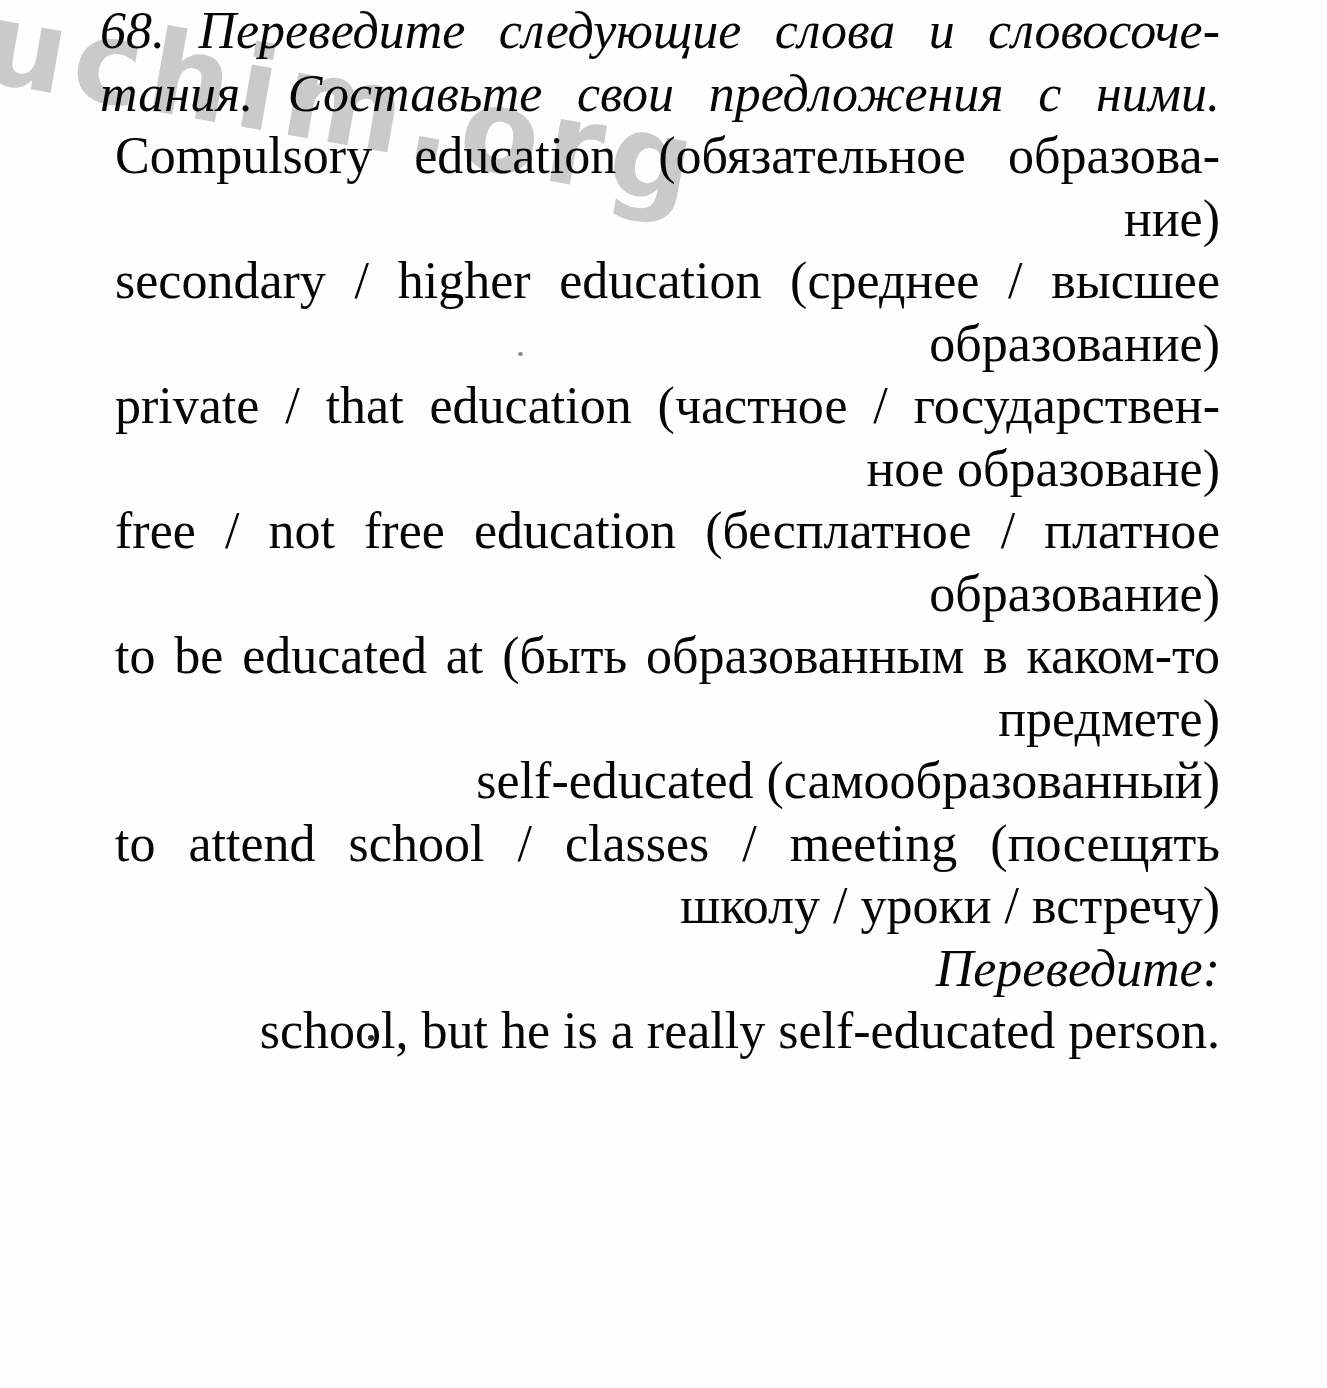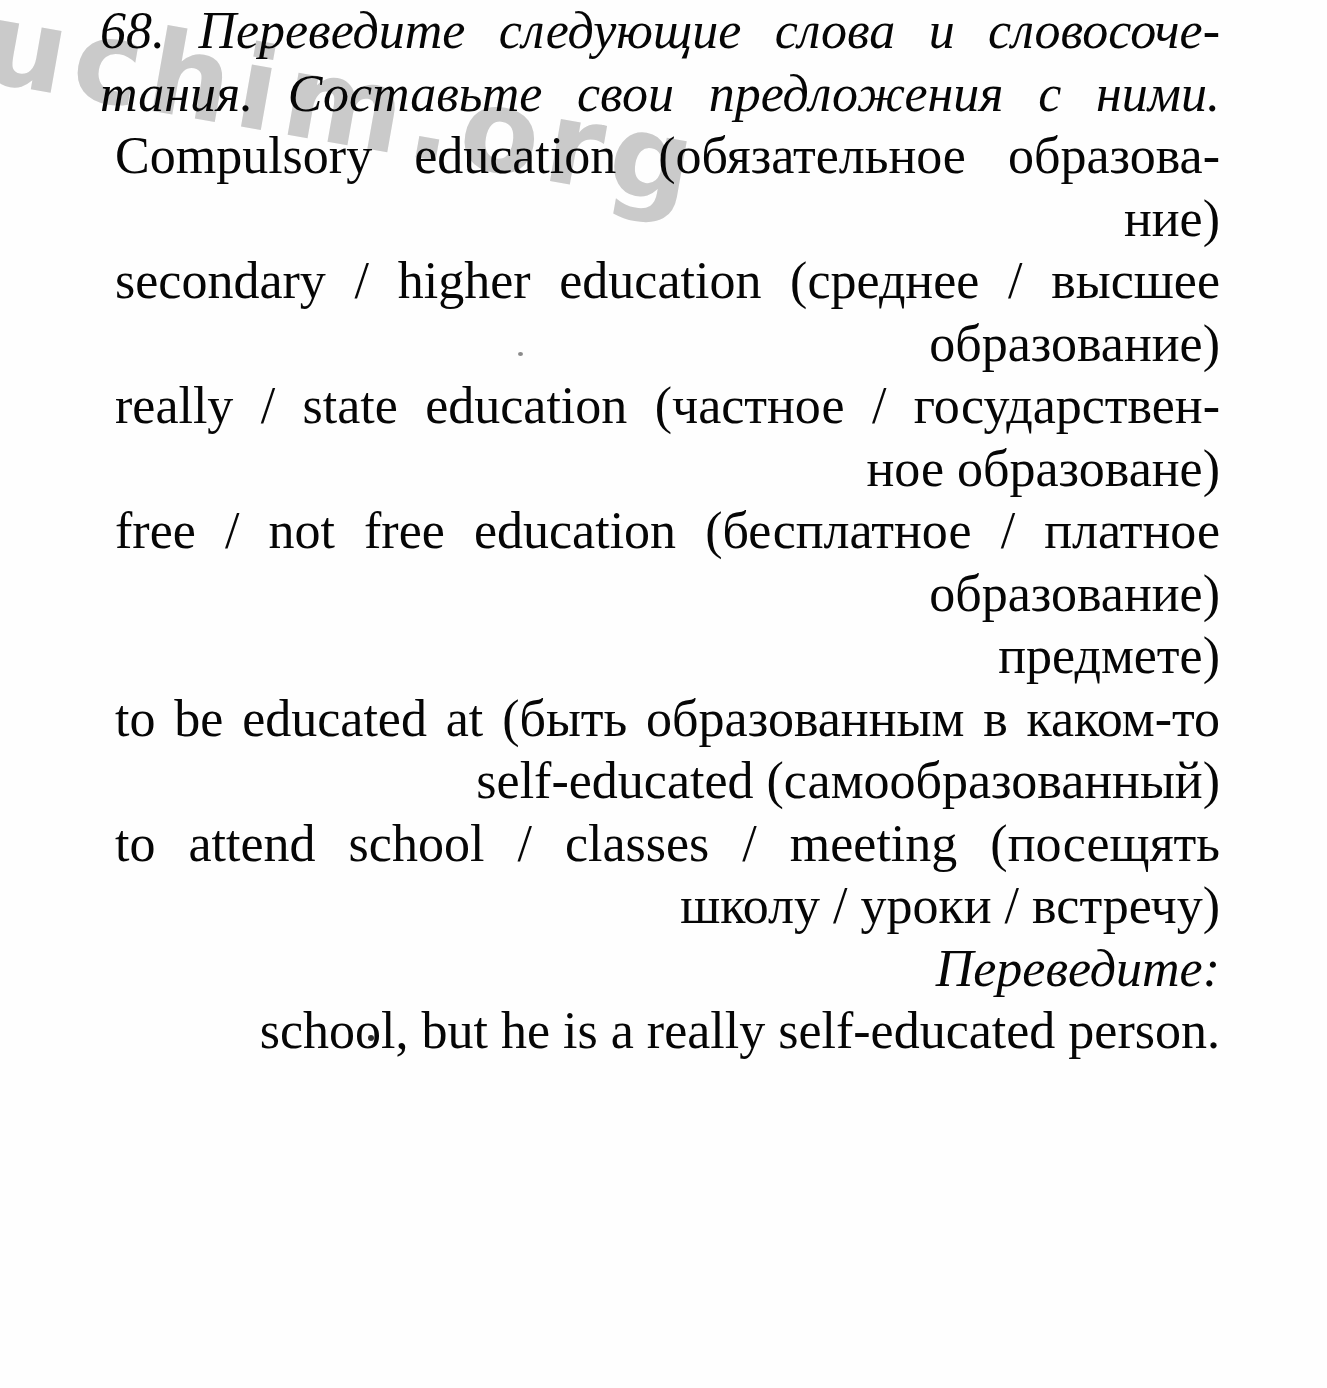--- a/index.html
+++ b/index.html
@@ -65,32 +65,32 @@
       <div class="line first j">Compulsory education (обязательное образова-</div>
       <div class="line">ние)</div>
     </div>
 
     <div class="para">
       <div class="line first j">secondary / higher education (среднее / высшее</div>
       <div class="line">образование)</div>
     </div>
 
     <div class="para">
-      <div class="line first j">really / state education (частное / государствен-</div>
+      <div class="line first j">private / that education (частное / государствен-</div>
       <div class="line">ное образоване)</div>
     </div>
 
     <div class="para">
       <div class="line first j">free / not free education (бесплатное / платное</div>
       <div class="line">образование)</div>
     </div>
 
     <div class="para">
+      <div class="line first j">to be educated at (быть образованным в каком-то</div>
       <div class="line">предмете)</div>
-      <div class="line first j">to be educated at (быть образованным в каком-то</div>
     </div>
 
     <div class="para">
       <div class="line first">self-educated (самообразованный)</div>
     </div>
 
     <div class="para">
       <div class="line first j">to attend school / classes / meeting (посещять</div>
       <div class="line">школу / уроки / встречу)</div>
     </div>

